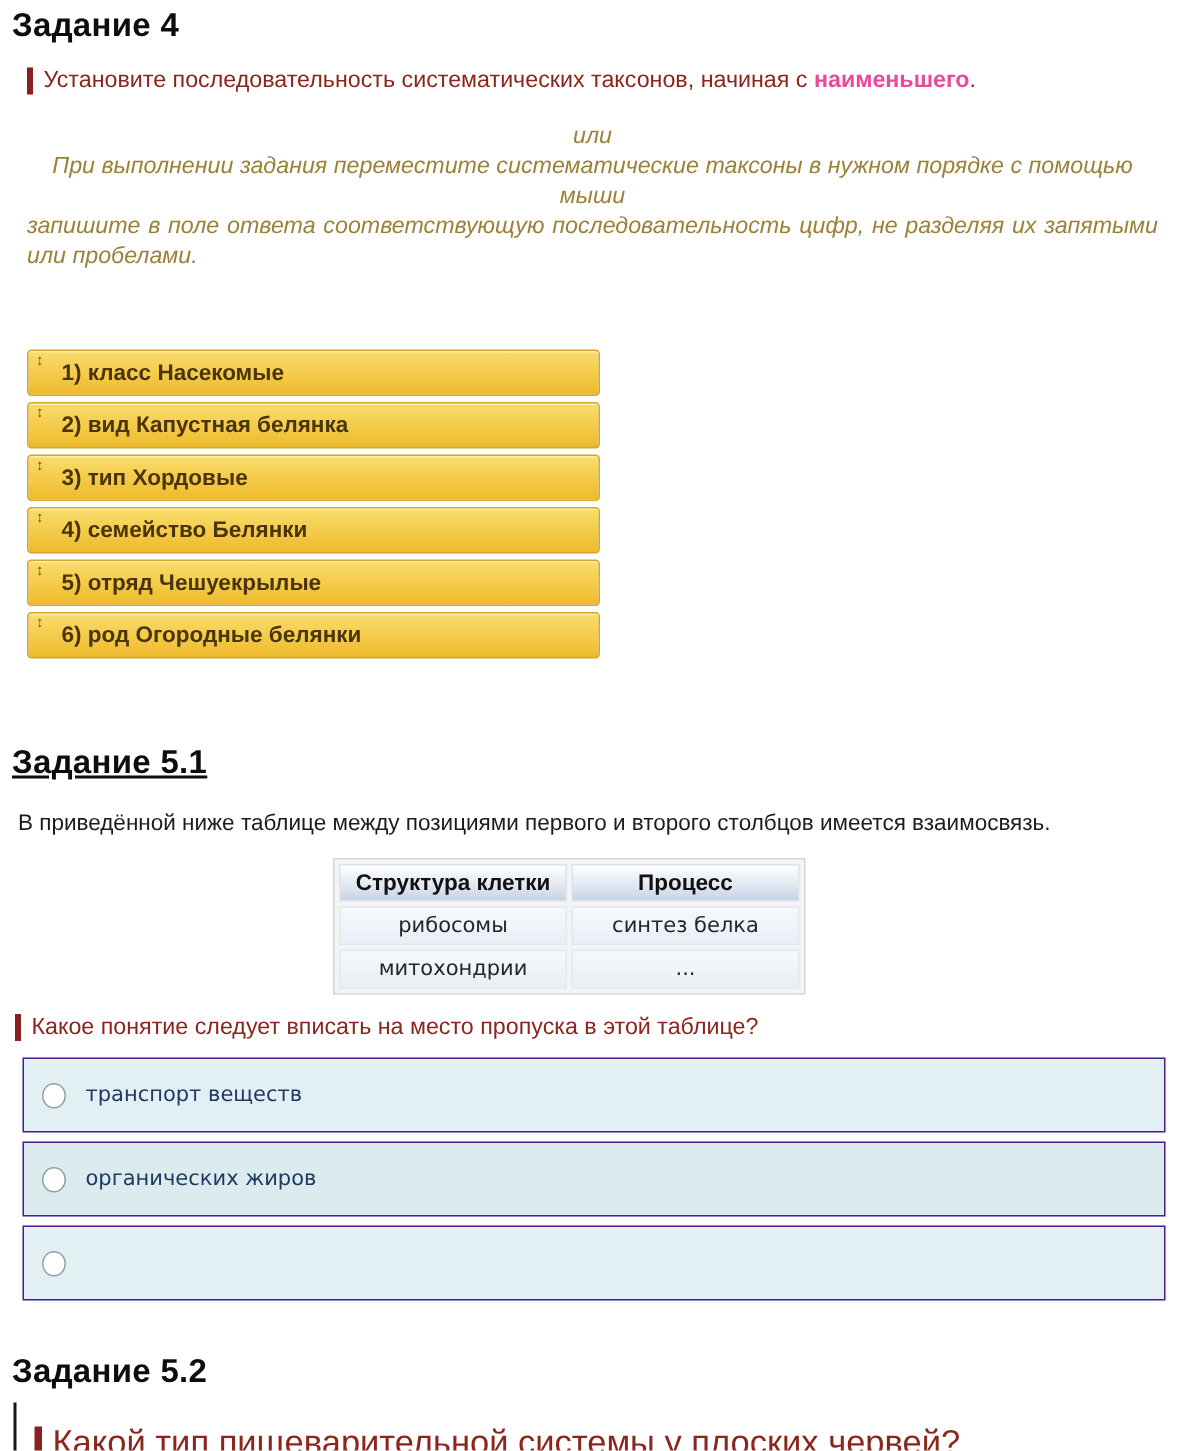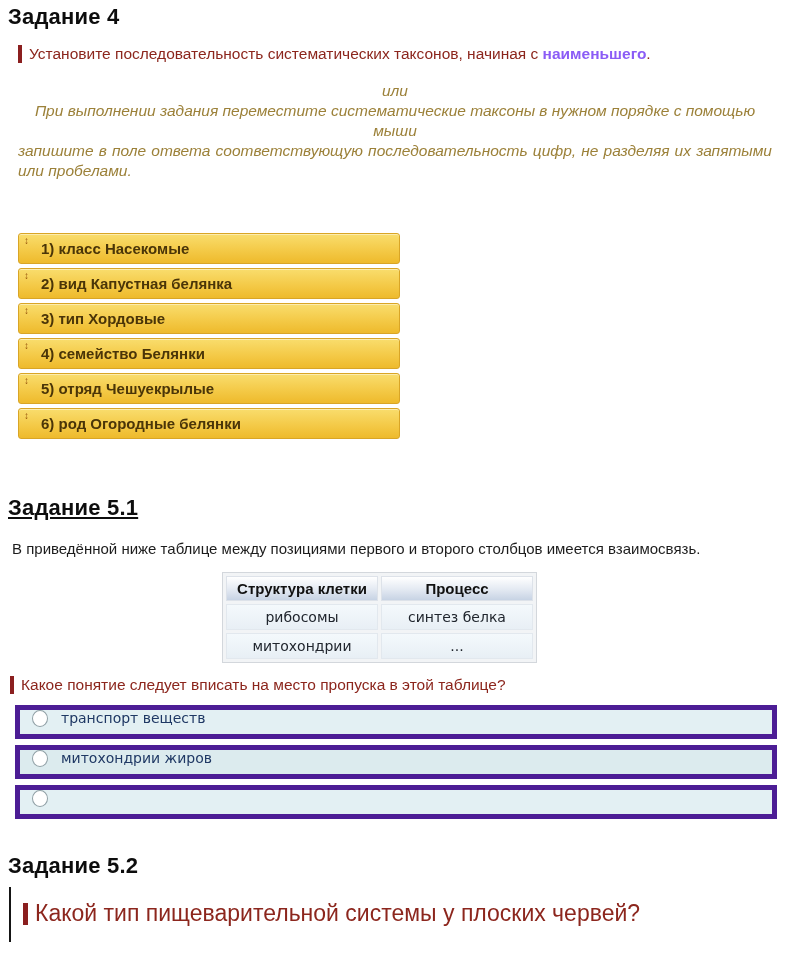--- a/index.html
+++ b/index.html
@@ -15,21 +15,21 @@
   
   .task-title {
     font-size: 22px; font-weight: bold; color: #0d0d0d;
     margin: 0; letter-spacing: 0.2px;
   }
 
   
   .q-row { display: flex; align-items: flex-start; }
   .q-bar { flex: 0 0 4px; height: 18px; background: #8b1f1f; margin-right: 7px; margin-top: 1px; }
   .q-text { color: #8c261d; font-size: 15.5px; line-height: 20px; }
-  .q-text b { color: #8b5cf6; }
+  .q-text b { color: #ec4899; }
 
   
   .t4-question { margin: 14px 0 0 10px; }
   .instructions {
     margin: 17px 10px 0 10px;
     color: #9c8139; font-style: italic;
     font-size: 15.5px; line-height: 20px;
   }
   .instr-center { text-align: center; }
   .instr-justify { text-align: justify; }
@@ -72,23 +72,23 @@
     background: linear-gradient(180deg, #f4f9fc 0%, #e8eff5 100%);
     border: 1px solid #e2e8ee;
     font-size: 15px; color: #21262e;
     text-align: center; padding: 4px 8px; height: 25px;
     font-family: "DejaVu Sans", sans-serif; font-size: 14px;
   }
   .t51-question { margin: 12px 0 0 2px; }
 
   .options { margin: 10px 5px 0 7px; }
   .opt-row {
-    display: flex; 
-    height: 34px; margin-bottom: 6px; padding-left: 12px;
-    border: 5px solid #4c1d95; background: #e3f0f3;
+    display: flex; align-items: center;
+    height: 50px; margin-bottom: 6px; padding-left: 12px;
+    border: 1px solid #4c1d95; background: #e3f0f3;
     cursor: pointer;
   }
   .opt-row:nth-child(even) { background: #dcebee; }
   .radio {
     flex: 0 0 16px; width: 16px; height: 17px;
     border-radius: 50%; background: #ffffff;
     border: 1px solid #8f9fa5; margin-right: 13px;
   }
   .opt-label {
     font-family: "DejaVu Sans", sans-serif;
@@ -178,21 +178,21 @@
     <span class="q-text">Какое понятие следует вписать на место пропуска в этой таблице?</span>
   </div>
 
   <div class="options">
     <div class="opt-row">
       <span class="radio"></span>
       <span class="opt-label">транспорт веществ</span>
     </div>
     <div class="opt-row">
       <span class="radio"></span>
-      <span class="opt-label">митохондрии жиров</span>
+      <span class="opt-label">органических жиров</span>
     </div>
     <div class="opt-row">
       <span class="radio"></span>
     </div>
   </div>
 
   <h1 class="task-title t52-title">Задание 5.2</h1>
 
   <div class="t52-container">
     <div class="q-row t52-question">

